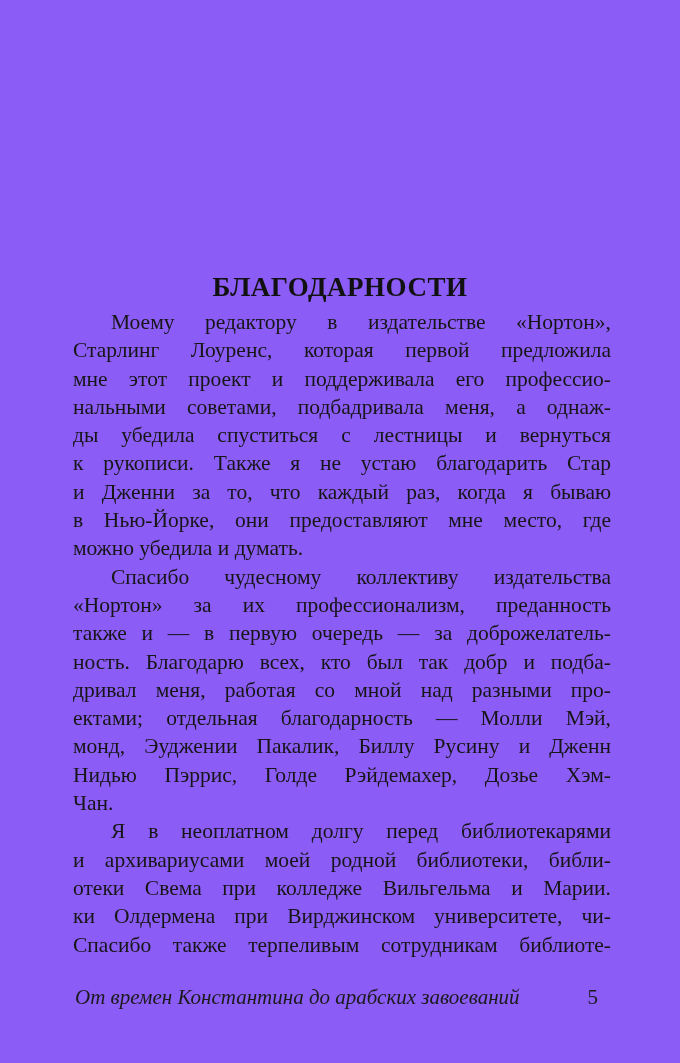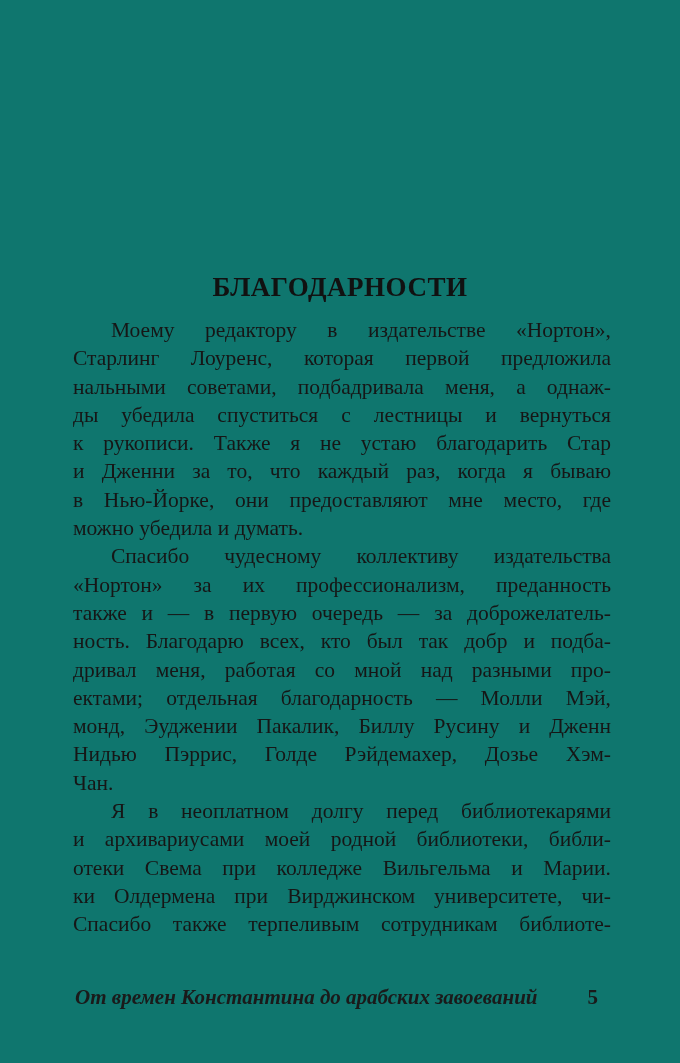--- a/index.html
+++ b/index.html
@@ -4,39 +4,39 @@
 <style>
   html, body {
     margin: 0;
     padding: 0;
     background: #ffffff;
   }
   .page {
     position: relative;
     width: 680px;
     height: 1063px;
-    background: #0f766e;
+    background: #8b5cf6;
     color: #141414;
     font-family: "Liberation Serif", "DejaVu Serif", serif;
     overflow: hidden;
   }
   .chapter-title {
     position: absolute;
     top: 254px;
     left: 0;
     right: 0;
     text-align: center;
     font-weight: bold;
     font-size: 27px;
     letter-spacing: 0.5px;
     color: #111111;
   }
   .body-text {
     position: absolute;
-    top: 316px;
+    top: 308px;
     left: 73px;
     width: 538px;
     font-size: 21.5px;
     line-height: 28.3px;
     color: #161616;
   }
   .line {
     text-align: justify;
     text-align-last: justify;
     white-space: normal;
@@ -50,40 +50,40 @@
   .running-footer {
     position: absolute;
     top: 985px;
     left: 75px;
     width: 523px;
     display: flex;
     justify-content: space-between;
     align-items: baseline;
     font-size: 21px;
     color: #1a1a1a;
-    font-weight: bold;
   }
   .running-title {
     font-style: italic;
   }
   .page-number {
     font-style: normal;
     font-size: 21px;
   }
 </style>
 </head>
 <body>
 
 <div class="page">
 
   <h1 class="chapter-title">БЛАГОДАРНОСТИ</h1>
 
   <div class="body-text">
       <div class="line first">Моему редактору в издательстве «Нортон»,</div>
       <div class="line">Старлинг Лоуренс, которая первой предложила</div>
+      <div class="line">мне этот проект и поддерживала его профессио-</div>
       <div class="line">нальными советами, подбадривала меня, а однаж-</div>
       <div class="line">ды убедила спуститься с лестницы и вернуться</div>
       <div class="line">к рукописи. Также я не устаю благодарить Стар</div>
       <div class="line">и Дженни за то, что каждый раз, когда я бываю</div>
       <div class="line">в Нью-Йорке, они предоставляют мне место, где</div>
       <div class="line para-end">можно убедила и думать.</div>
       <div class="line first">Спасибо чудесному коллективу издательства</div>
       <div class="line">«Нортон» за их профессионализм, преданность</div>
       <div class="line">также и — в первую очередь — за доброжелатель-</div>
       <div class="line">ность. Благодарю всех, кто был так добр и подба-</div>

